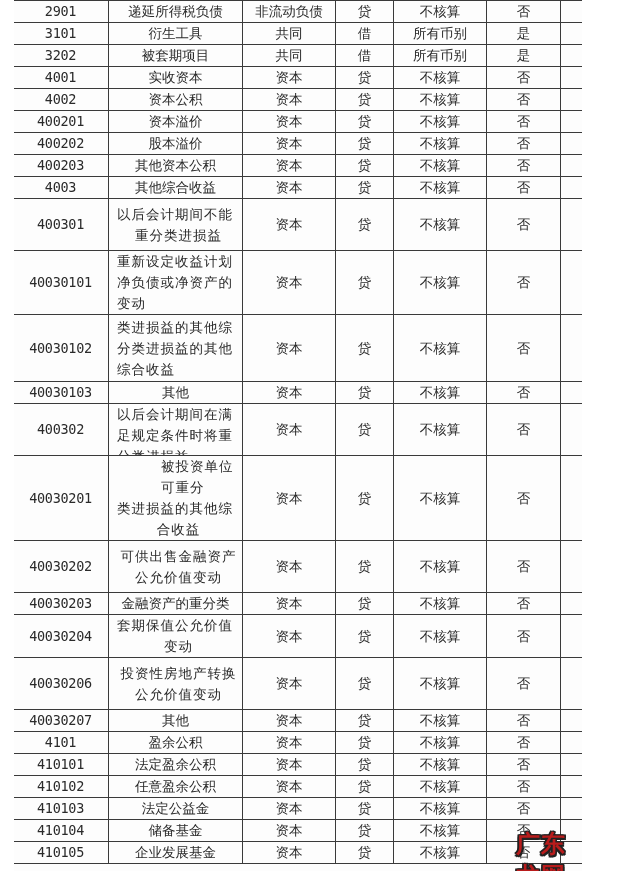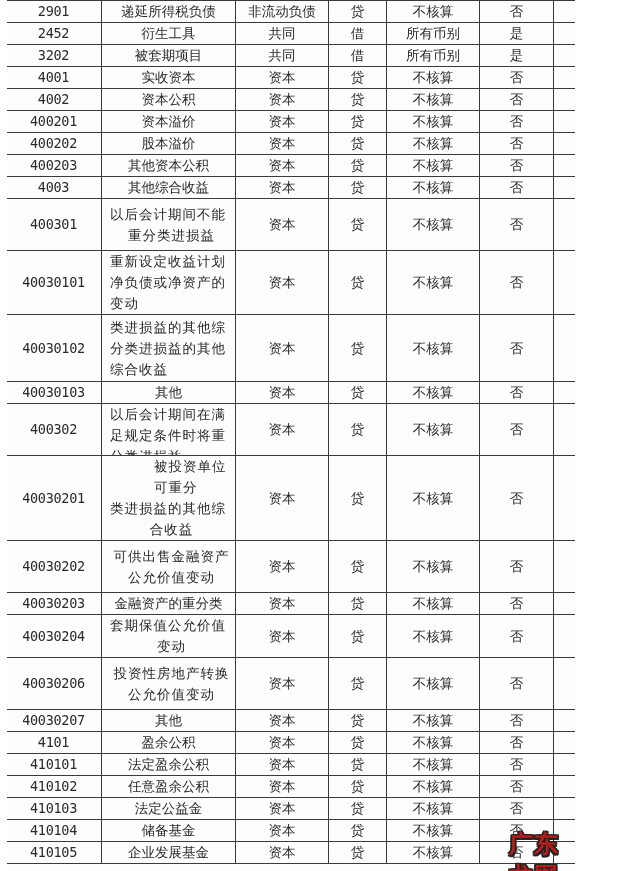--- a/index.html
+++ b/index.html
@@ -10,21 +10,21 @@
   body {
     width: 640px;
     height: 871px;
     overflow: hidden;
     position: relative;
     font-family: "DejaVu Serif", "Liberation Serif", serif;
     color: #2a2a2a;
   }
   .sheet {
     position: absolute;
-    left: 7px;
+    left: 14px;
     top: 0;
     width: 556px;
     height: 871px;
     overflow: hidden;
     background: #fdfdfd;
     padding-left: 12px;
   }
   table.accounts {
     border-collapse: collapse;
     table-layout: fixed;
@@ -102,21 +102,21 @@
         <tr class="h1">
           <td class="code">2901</td>
           <td class="name">递延所得税负债</td>
           <td class="category">非流动负债</td>
           <td class="direction">贷</td>
           <td class="currency">不核算</td>
           <td class="flag">否</td>
           <td class="note"></td>
         </tr>
         <tr class="h1">
-          <td class="code">2452</td>
+          <td class="code">3101</td>
           <td class="name">衍生工具</td>
           <td class="category">共同</td>
           <td class="direction">借</td>
           <td class="currency">所有币别</td>
           <td class="flag">是</td>
           <td class="note"></td>
         </tr>
         <tr class="h1">
           <td class="code">3202</td>
           <td class="name">被套期项目</td>

